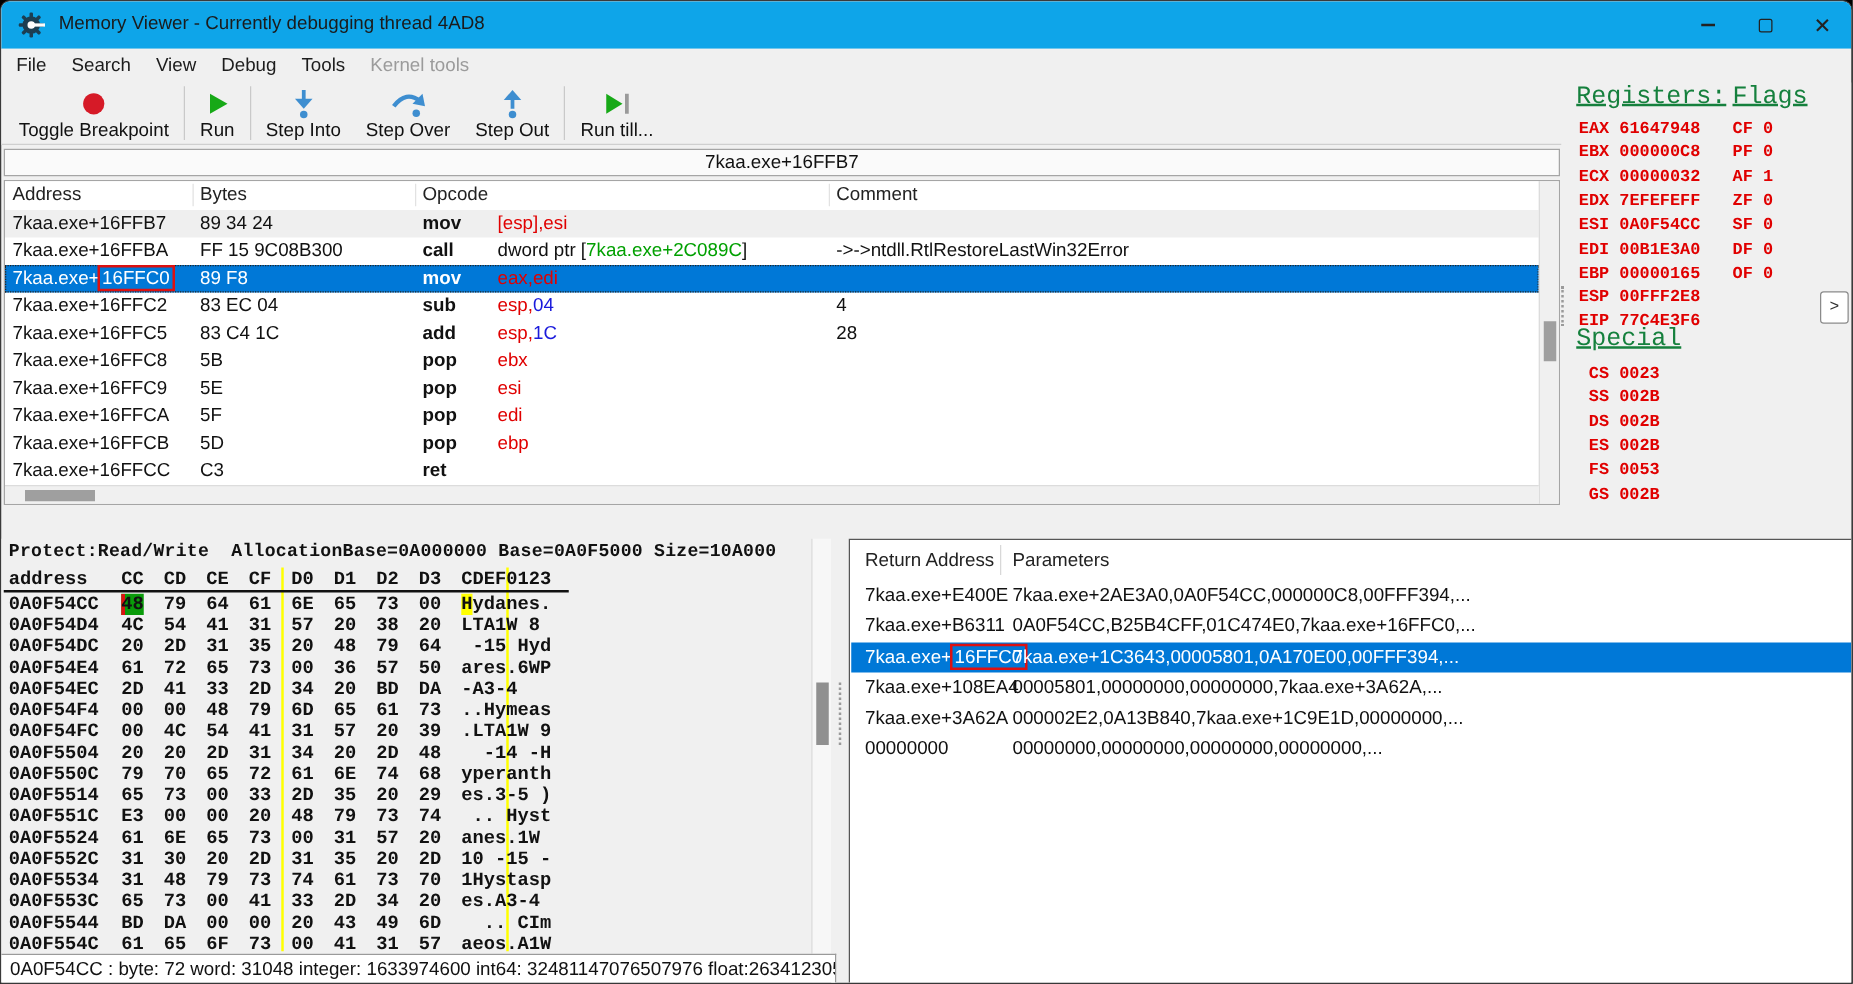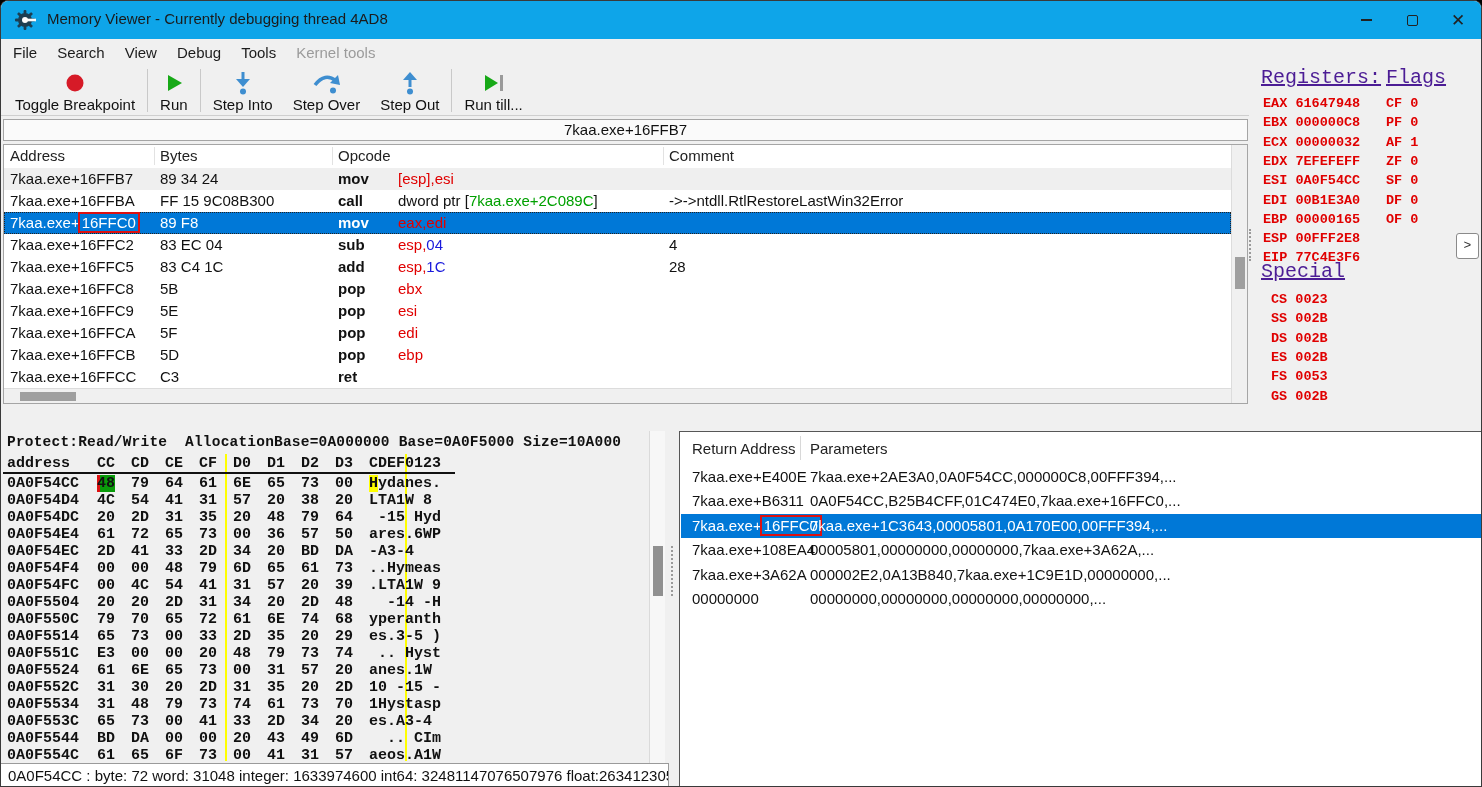--- a/index.html
+++ b/index.html
@@ -43,21 +43,21 @@
   .op-red { color:#e00000; } .op-blue { color:#1a1adc; } .op-green { color:#00a000; } .op-black { color:#111; }
   .red-box { border:2px solid #dd1111; padding:0 2px; margin-left:-2px; }
   .vscroll { position:absolute; right:0; top:0; width:16px; height:258px; background:#f0f0f0; border-left:1px solid #dcdcdc; }
   .vscroll .thumb { position:absolute; left:3px; width:10px; background:#9f9f9f; }
   .hscroll { position:absolute; left:0; bottom:0; width:1227px; height:15px; background:#f0f0f0; border-top:1px solid #dcdcdc; }
   .hscroll .thumb { position:absolute; top:3px; height:9px; background:#9f9f9f; }
   
   .copy-memory { position:absolute; left:2px; top:406px; width:1245px; height:21px; background:#fbfbfb; border:1px solid #a5a5a5; text-align:center; font-family:"Liberation Mono", monospace; font-size:14px; color:#111; line-height:19px; }
   
   .registers { position:absolute; left:1252px; top:65px; width:230px; height:365px; background:#f0f0f0; font-family:"Liberation Mono", monospace; }
-  .reg-title { position:absolute; font-size:20px; color:#4c1d95; text-decoration:underline; white-space:nowrap; }
+  .reg-title { position:absolute; font-size:20px; color:#15803d; text-decoration:underline; white-space:nowrap; }
   .reg-row, .flag-row, .spec-row { position:absolute; font-size:13.5px; font-weight:bold; color:#e00000; white-space:pre; }
   .expand-btn { position:absolute; left:203px; top:167px; width:23px; height:26px; background:#fff; border:1px solid #8a8a8a; border-radius:3px; font-size:13px; color:#333; text-align:center; line-height:24px; }
   .grip { position:absolute; width:0; border-left:2px dotted #9a9a9a; }
   
   .hexview { position:absolute; left:0; top:430px; width:646px; height:332px; background:#f0f0f0; overflow:hidden; font-family:"Liberation Mono", monospace; font-weight:bold; color:#111; }
   .hex-protect { position:absolute; left:6px; top:3px; font-size:14.5px; white-space:pre; letter-spacing:0.2px; }
   .hex-line { position:absolute; height:17px; line-height:17px; font-size:15px; }
   .hex-el { position:absolute; white-space:pre; }
   .hex-underline { position:absolute; left:2px; top:41px; width:452px; height:2px; background:#111; }
   .yline { position:absolute; top:23px; width:2px; height:307px; background:#ffff00; }

